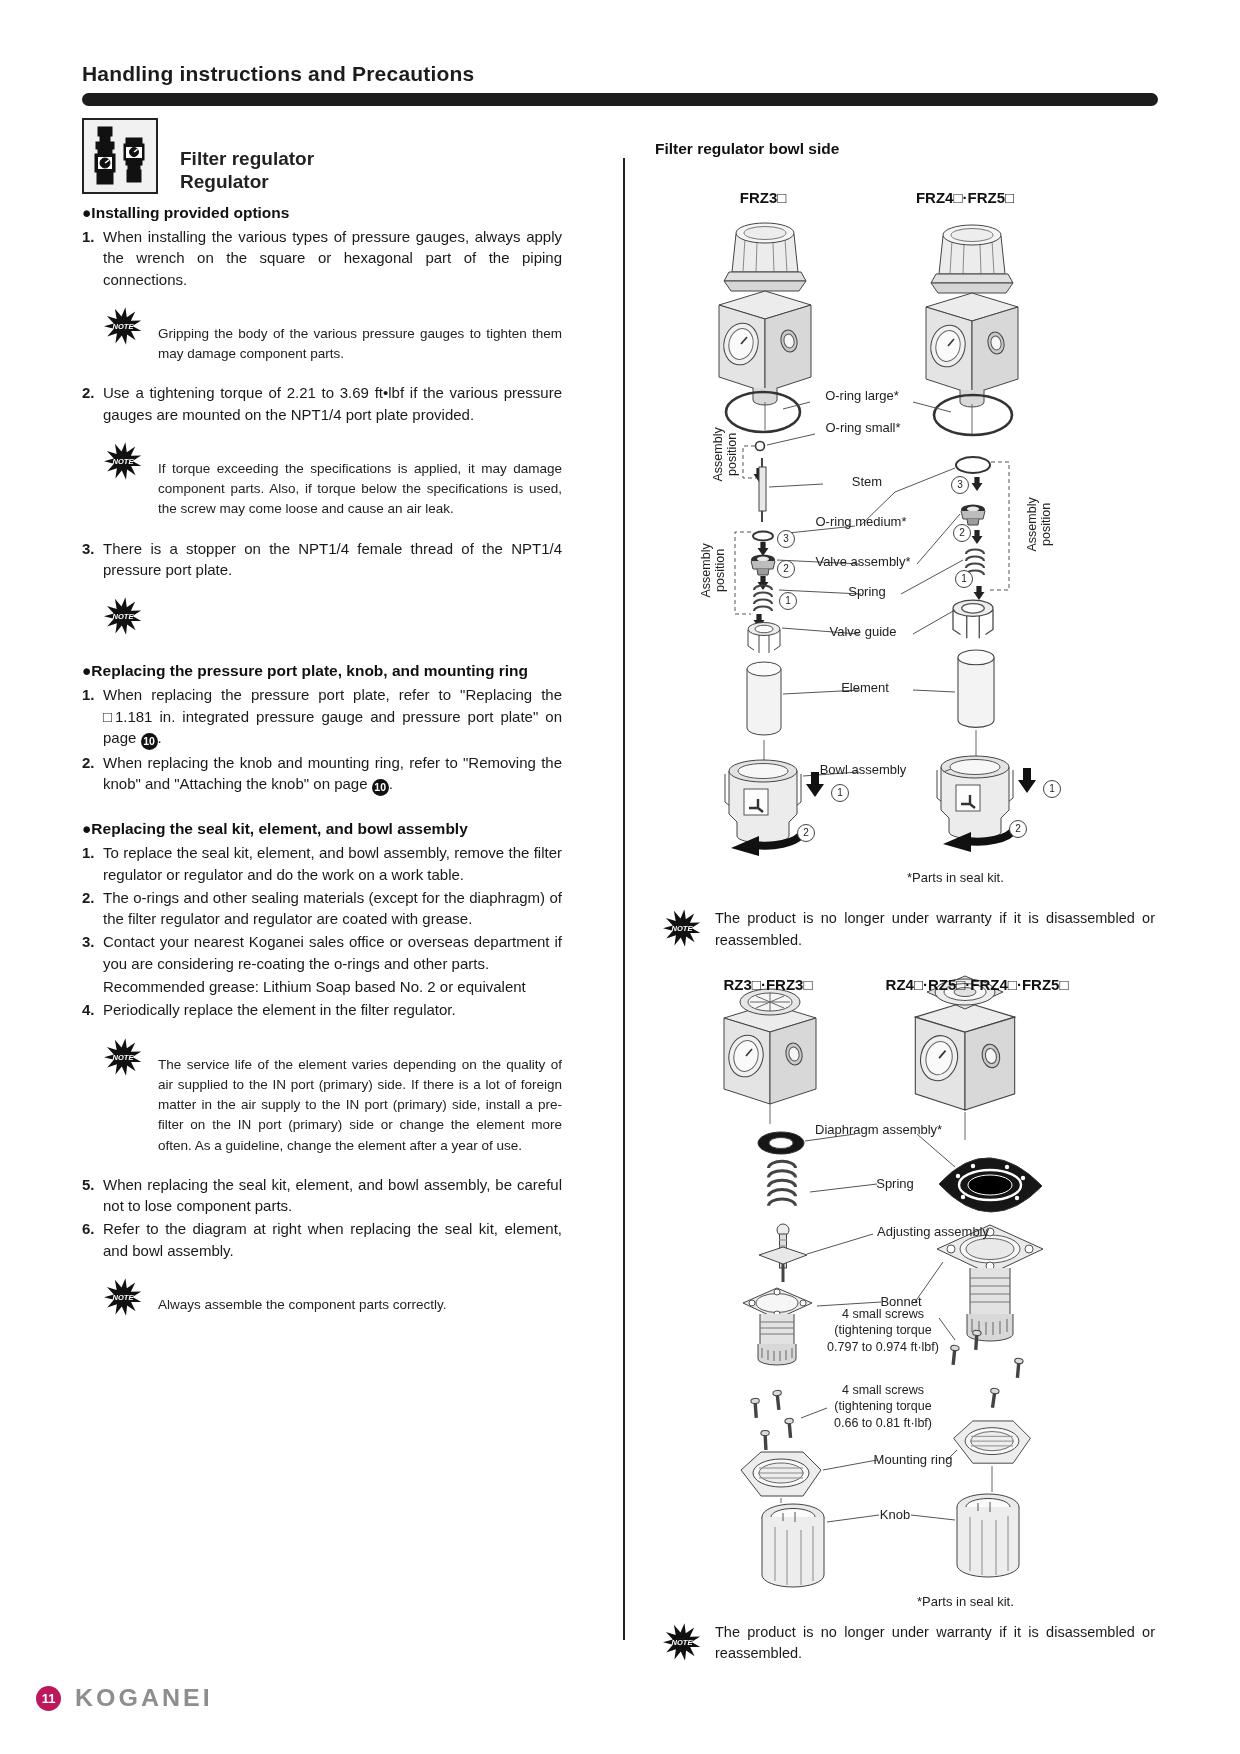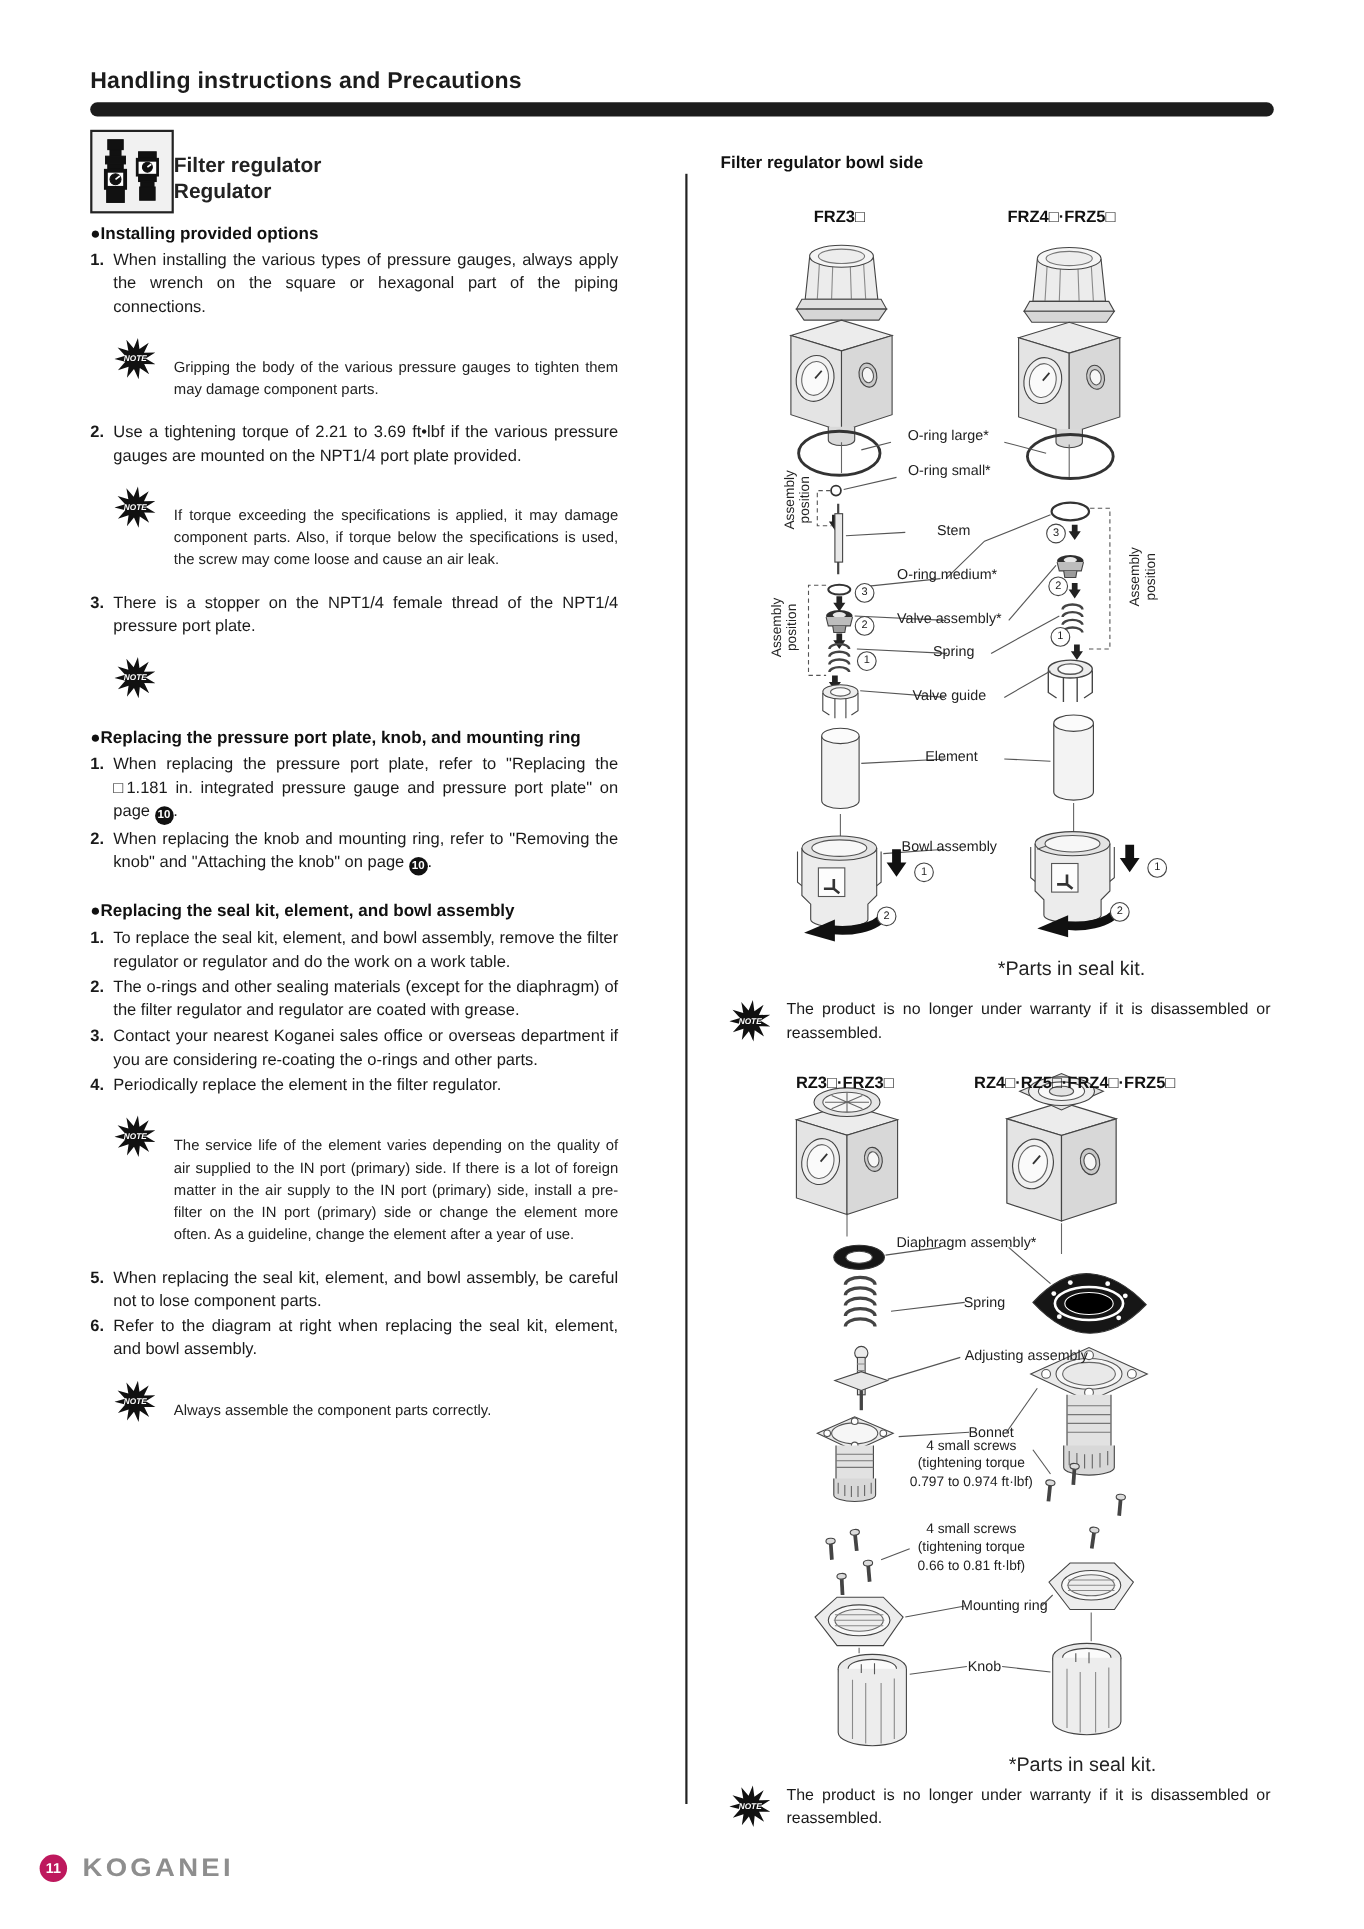--- a/index.html
+++ b/index.html
@@ -7,21 +7,21 @@
         font-family:"Liberation Sans",sans-serif;color:#1a1a1a;overflow:hidden;}
   
   .hdr{position:absolute;left:82px;top:62px;width:1076px;}
   .hdr h1{margin:0;font-size:21px;font-weight:bold;letter-spacing:.2px;color:#1c1c1c;}
   .hdr .bar{height:13px;background:#1c1c1c;border-radius:7px;margin-top:7px;}
   
   .col-left{position:absolute;left:82px;top:118px;width:480px;}
   .divider{position:absolute;left:623px;top:158px;width:2px;height:1482px;background:#222;}
   .col-right{position:absolute;left:655px;top:140px;width:530px;}
   
-  .product-head{display:flex;align-items:center;margin-bottom:10px;}
+  .product-head{display:flex;align-items:flex-end;gap:22px;margin-bottom:10px;}
   .product-icon{width:72px;height:72px;border:2px solid #222;background:#f1f1f1;
                 display:flex;align-items:center;justify-content:center;}
   .product-title{font-size:19px;font-weight:bold;line-height:1.25;margin-top:14px;color:#222;}
   .sec-heading{font-weight:bold;font-size:15.5px;margin:24px 0 4px 0;color:#111;}
   .section:first-child .sec-heading{margin-top:4px;}
   .step{display:flex;margin:2px 0;}
   .step .num{flex:0 0 21px;font-weight:bold;font-size:15px;line-height:1.42;}
   .step .txt{flex:1;font-size:15px;line-height:1.42;text-align:justify;}
   .plain{margin-left:21px;font-size:15px;line-height:1.42;}
   .note-row{display:flex;gap:16px;margin:14px 0 18px 22px;align-items:flex-start;}
@@ -34,21 +34,21 @@
   .fig{position:relative;}
   .fig svg{position:absolute;left:0;top:0;}
   .fig .lbl{position:absolute;font-size:13px;color:#222;white-space:nowrap;}
   .fig .lbl.center{transform:translateX(-50%);}
   .fig .model{position:absolute;font-size:15px;font-weight:bold;color:#111;transform:translateX(-50%);white-space:nowrap;}
   .fig .multiline{white-space:pre-line;text-align:center;transform:translateX(-50%);font-size:12.5px;line-height:1.35;}
   .fig .circ{position:absolute;width:16px;height:16px;border:1px solid #444;border-radius:50%;background:#fff;
              font-size:10px;line-height:16px;text-align:center;color:#222;}
   .fig .rot-label{position:absolute;width:64px;font-size:12.5px;line-height:1.15;text-align:center;color:#222;
                   transform:rotate(-90deg);}
-  .seal-note{position:absolute;font-size:18px;color:#222;}
+  .seal-note{position:absolute;font-size:13px;color:#222;}
   .rnote{display:flex;gap:14px;margin:6px 0 10px 8px;align-items:flex-start;}
   .rnote p{margin:2px 0 0 0;font-size:14.5px;line-height:1.5;width:440px;text-align:justify;}
   
   .footer{position:absolute;left:36px;top:1684px;display:flex;align-items:center;gap:14px;}
   .pagenum{display:inline-block;width:25px;height:25px;background:#be185d;color:#fff;border-radius:50%;
            text-align:center;line-height:25px;font-size:13px;font-weight:bold;}
   .logo{font-size:25px;font-weight:bold;color:#8e8e8e;letter-spacing:3px;transform:scaleY(.92);}
 </style>
 </head>
 <body>
@@ -144,20 +144,21 @@
             <span class="txt">To replace the seal kit, element, and bowl assembly, remove the filter regulator or regulator and do the work on a work table.</span>
           </div>
           <div class="step">
             <span class="num">2.</span>
             <span class="txt">The o-rings and other sealing materials (except for the diaphragm) of the filter regulator and regulator are coated with grease.</span>
           </div>
           <div class="step">
             <span class="num">3.</span>
             <span class="txt">Contact your nearest Koganei sales office or overseas department if you are considering re-coating the o-rings and other parts.</span>
           </div>
+          <div class="plain">Recommended grease: Lithium Soap based No. 2 or equivalent</div>
           <div class="step">
             <span class="num">4.</span>
             <span class="txt">Periodically replace the element in the filter regulator.</span>
           </div>
           <div class="note-row">
             <span class="note-icon"><svg width="38" height="44" viewBox="0 0 38 44">
                 <polygon points="37.2,16.4 28.5,21.9 37.3,27.1 27.1,27.0 31.6,36.2 23.1,30.6 22.0,40.8 17.8,31.4 11.4,39.4 12.9,29.3 3.2,32.5 9.9,24.8 0.0,22.3 9.8,19.5 2.9,12.0 12.7,14.9 10.9,4.8 17.5,12.6 21.4,3.2 22.8,13.3 31.2,7.5 26.9,16.7" fill="#111"></polygon>
                 <text x="19" y="24.5" text-anchor="middle" font-size="7.5" font-weight="bold" font-style="italic" fill="#fff" font-family="Liberation Sans,sans-serif">NOTE</text>
               </svg></span>
             <p class="note-text">The service life of the element varies depending on the quality of air supplied to the IN port (primary) side. If there is a lot of foreign matter in the air supply to the IN port (primary) side, install a pre-filter on the IN port (primary) side or change the element more often. As a guideline, change the element after a year of use.</p>

